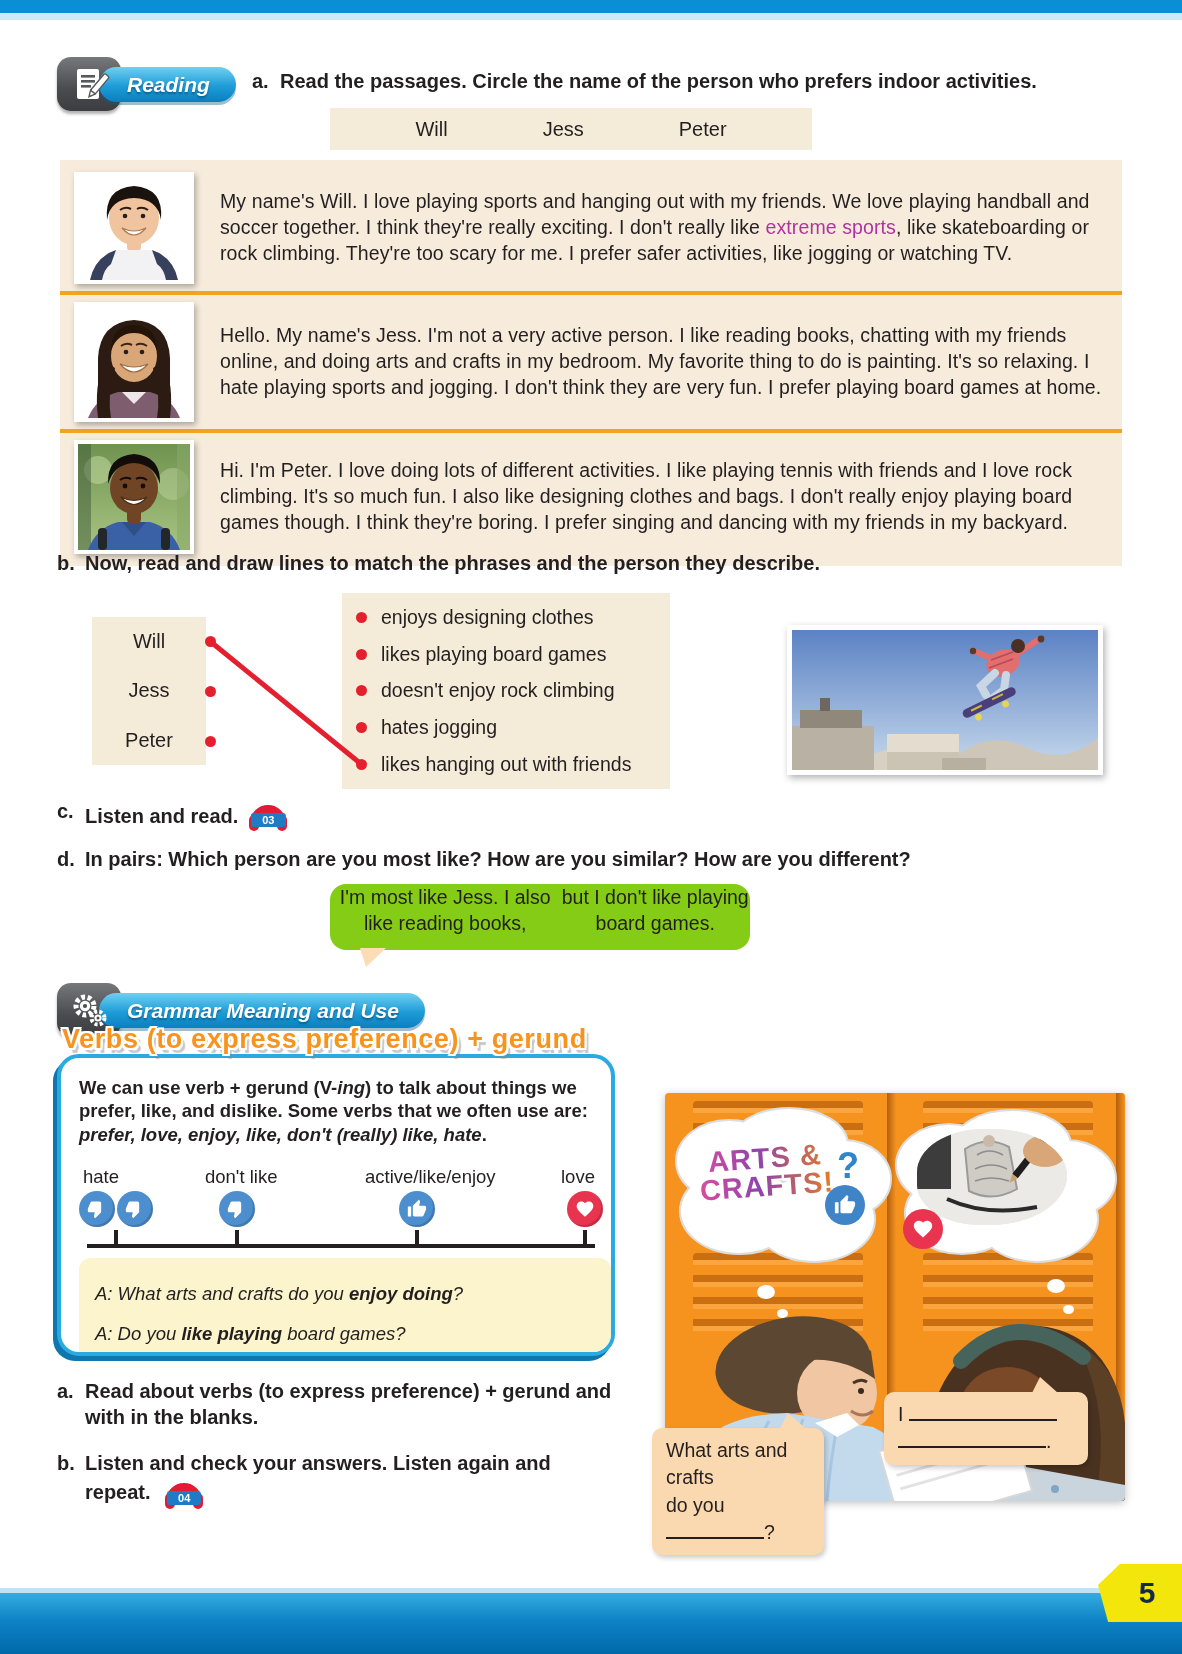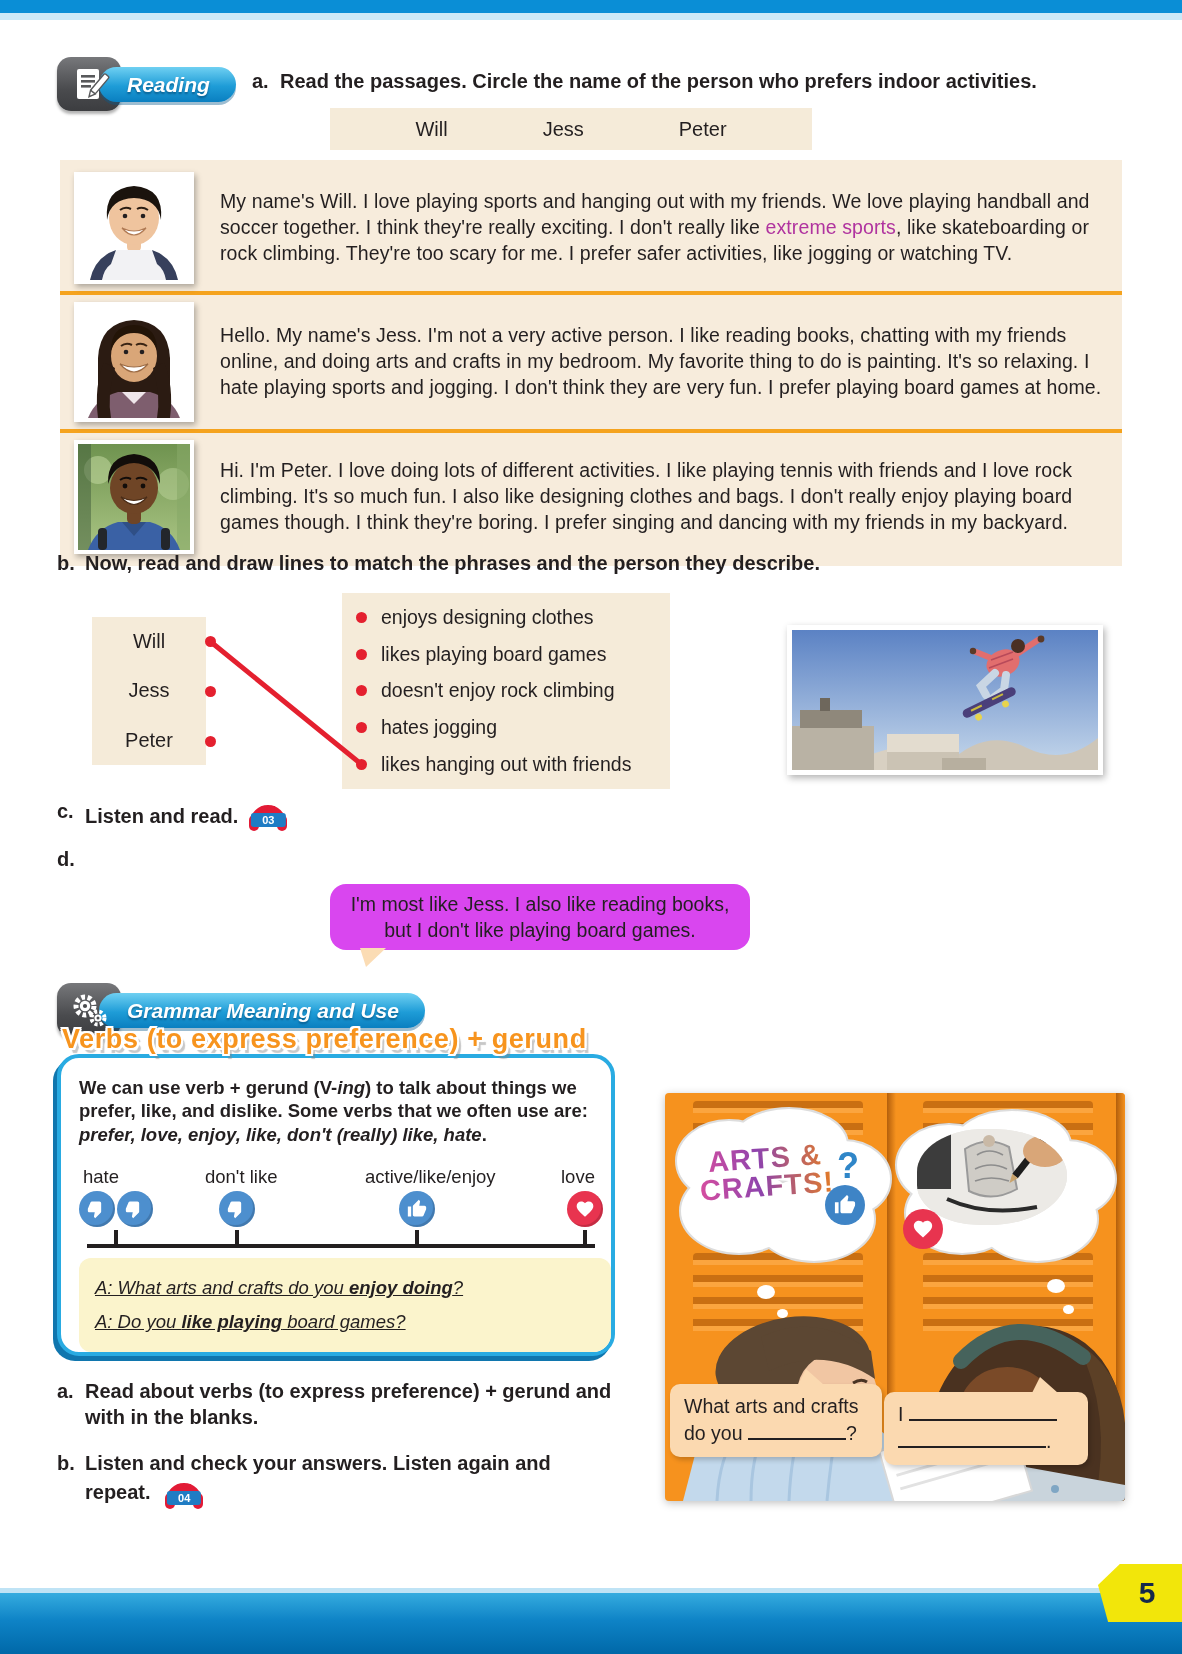--- a/index.html
+++ b/index.html
@@ -75,22 +75,22 @@
   .skatephoto svg { display:block; }
 
   
   .cd { position:relative; width:40px; height:35px; flex:none; display:inline-block; vertical-align:middle; }
   .cd svg { position:absolute; left:0; top:0; }
   .cd .disc { position:absolute; top:6px; left:50%; transform:translateX(-50%); font-size:8px; font-weight:bold; color:#E21B36; font-style:normal; }
   .cd .num  { position:absolute; top:15px; left:50%; transform:translateX(-50%); background:#1F7CC4; color:#fff; font-size:11px; font-weight:bold; padding:0 11px; border-radius:3px; }
 
   
   .bubble-jess {
-    position:absolute; left:330px; top:884px; width:420px; height:66px; background:#d946ef;
-    border-radius:16px; display:flex; flex-direction:column; justify-content:center;
+    position:absolute; left:330px; top:884px; width:420px; height:66px; background:#84cc16;
+    border-radius:16px; display:flex; flex-direction:row; justify-content:center;
     text-align:center; font-size:19.5px; line-height:1.35;
   }
   .bubble-jess::after {
     content:""; position:absolute; left:30px; bottom:-17px;
     border-left:6px solid transparent; border-right:20px solid transparent;
     border-top:19px solid #FBDCB4;
   }
 
   
   .gtitle {
@@ -116,21 +116,21 @@
     background:#4D8FCE; display:flex; align-items:center; justify-content:center;
     box-shadow:inset -2px -2px 0 rgba(0,0,0,.15);
   }
   .sicon.heart { background:#E8344F; }
   .sline { position:absolute; left:8px; width:508px; top:78px; height:4px; background:#231F20; }
   .stick { position:absolute; top:64px; width:4px; height:16px; background:#231F20; }
   .dlg {
     background:#FBF4CC; border-radius:12px; padding:8px 16px;
     font-style:italic; font-size:18.5px; line-height:1.38;
   }
-  .dlg p { margin:9px 0;text-decoration:underline; }
+  .dlg p { margin:15px 0; }
   .dlg .b { font-weight:bold; }
 
   
   .scene {
     position:absolute; left:665px; top:1093px; width:460px; height:408px;
     background:#F6921E; overflow:hidden; border-radius:4px;
     box-shadow:0 2px 8px rgba(0,0,0,.25);
   }
   .doorline { position:absolute; top:0; bottom:0; width:9px; background:linear-gradient(90deg,#b35f0c,#F6921E); }
   .vents {
@@ -387,20 +387,21 @@
         <rect x="29" y="17" width="10" height="16" rx="5" fill="#E21B36"></rect>
       </svg>
       <span class="disc">CD1</span>
       <span class="num">03</span>
     </span>
   </span>
 </div>
 
 <div class="task" style="left:57px; top:846px; width:1060px;">
   <span class="letter">d.</span>
+  <span class="ttext">In pairs: Which person are you most like? How are you similar? How are you different?</span>
 </div>
 
 <div class="bubble-jess">
   <span>I'm most like Jess. I also like reading books,</span>
   <span>but I don't like playing board games.</span>
 </div>
 
 <div class="badge" style="left:57px; top:983px;">
   <div class="tab"></div>
   <span class="pill">Grammar Meaning and Use</span>
@@ -591,21 +592,21 @@
     <path d="M52 408 q2 -44 22 -72 M86 408 q0 -50 18 -80 M124 408 q2 -48 14 -82 M162 408 q4 -44 10 -74" stroke="#A9C6E0" stroke-width="3" fill="none"></path>
     <path d="M150 330 L172 344 L194 332 L182 320 Z" fill="#ffffff"></path>
 
     <g transform="rotate(-16 290 376)">
       <rect x="222" y="338" width="136" height="80" fill="#ffffff" stroke="#d8d8d8" stroke-width="2"></rect>
       <path d="M232 352 h116 M232 366 h116 M232 380 h96" stroke="#e2e2e2" stroke-width="3"></path>
     </g>
   </svg>
 </div>
 
-<div class="sbubble left" style="left:652px; top:1384px; width:212px;margin-left:18px;">
+<div class="sbubble left" style="left:652px; top:1428px; width:172px;">
   <div>What arts and crafts</div>
   <div>
     <span>do you</span>
     <span class="blank" style="width:98px;"></span><span>?</span>
   </div>
 </div>
 <div class="sbubble right" style="left:884px; top:1392px; width:204px;">
   <div>
     <span>I</span>
     <span class="blank" style="width:148px;"></span>

